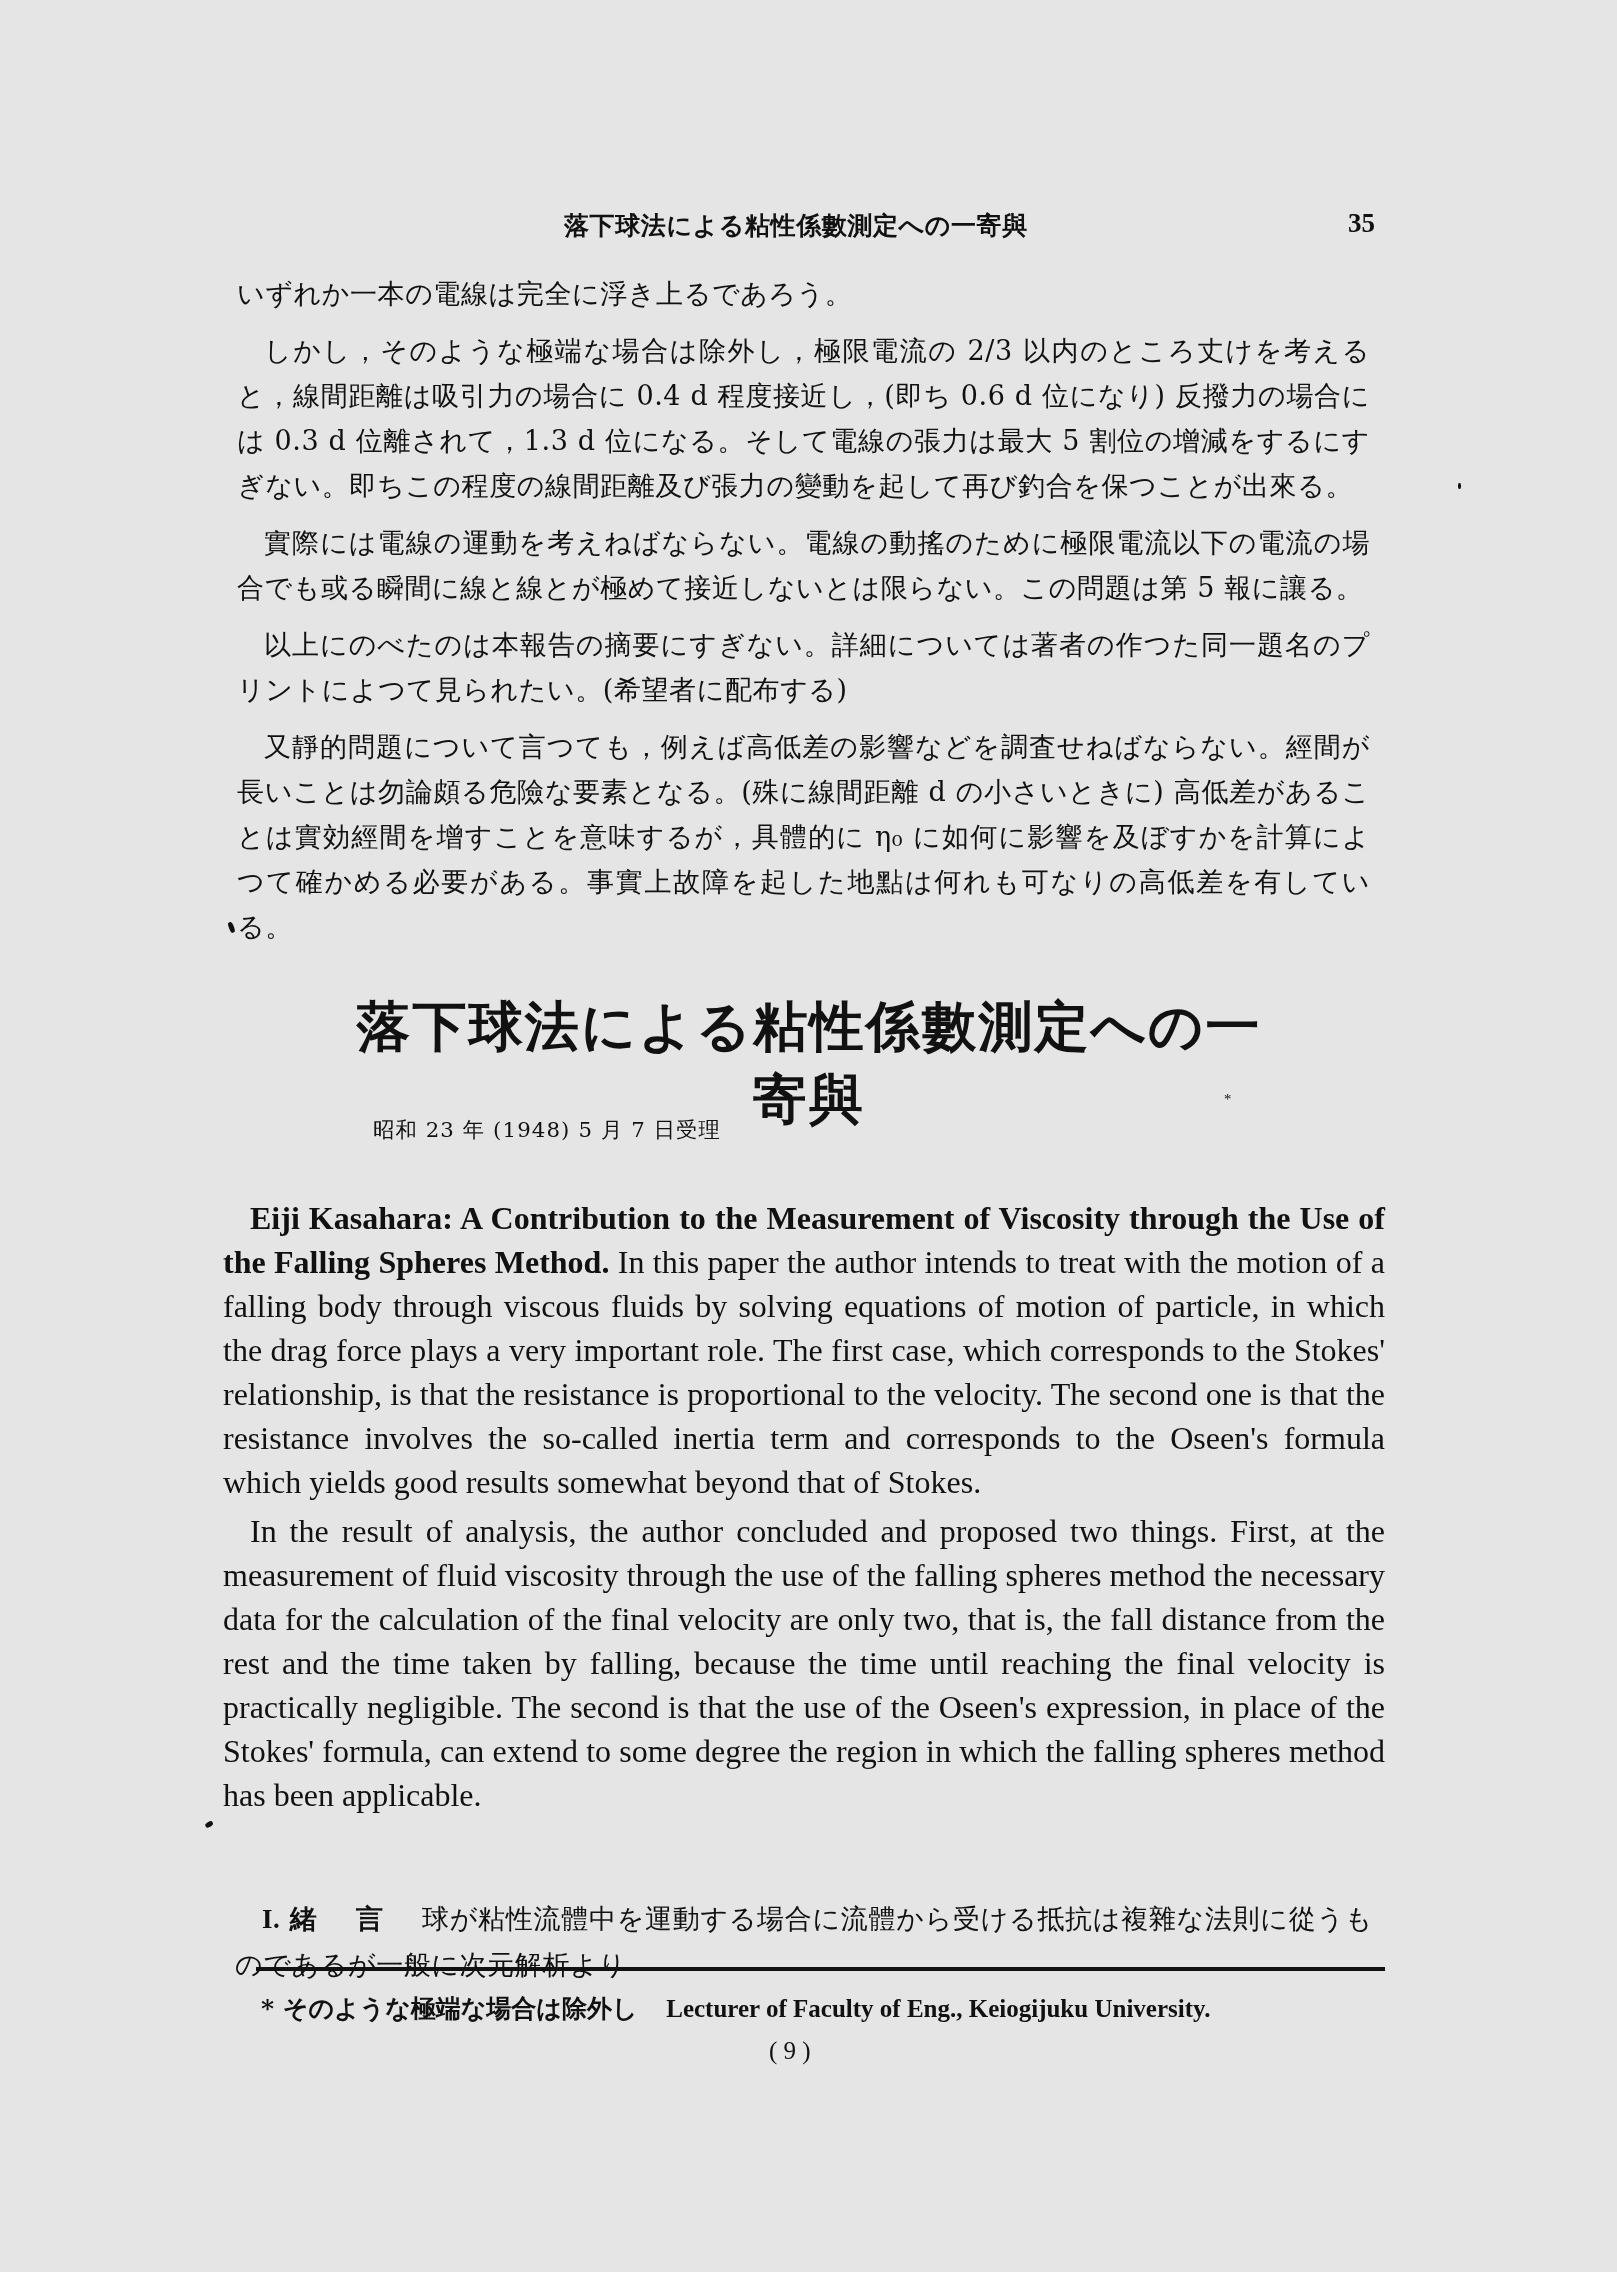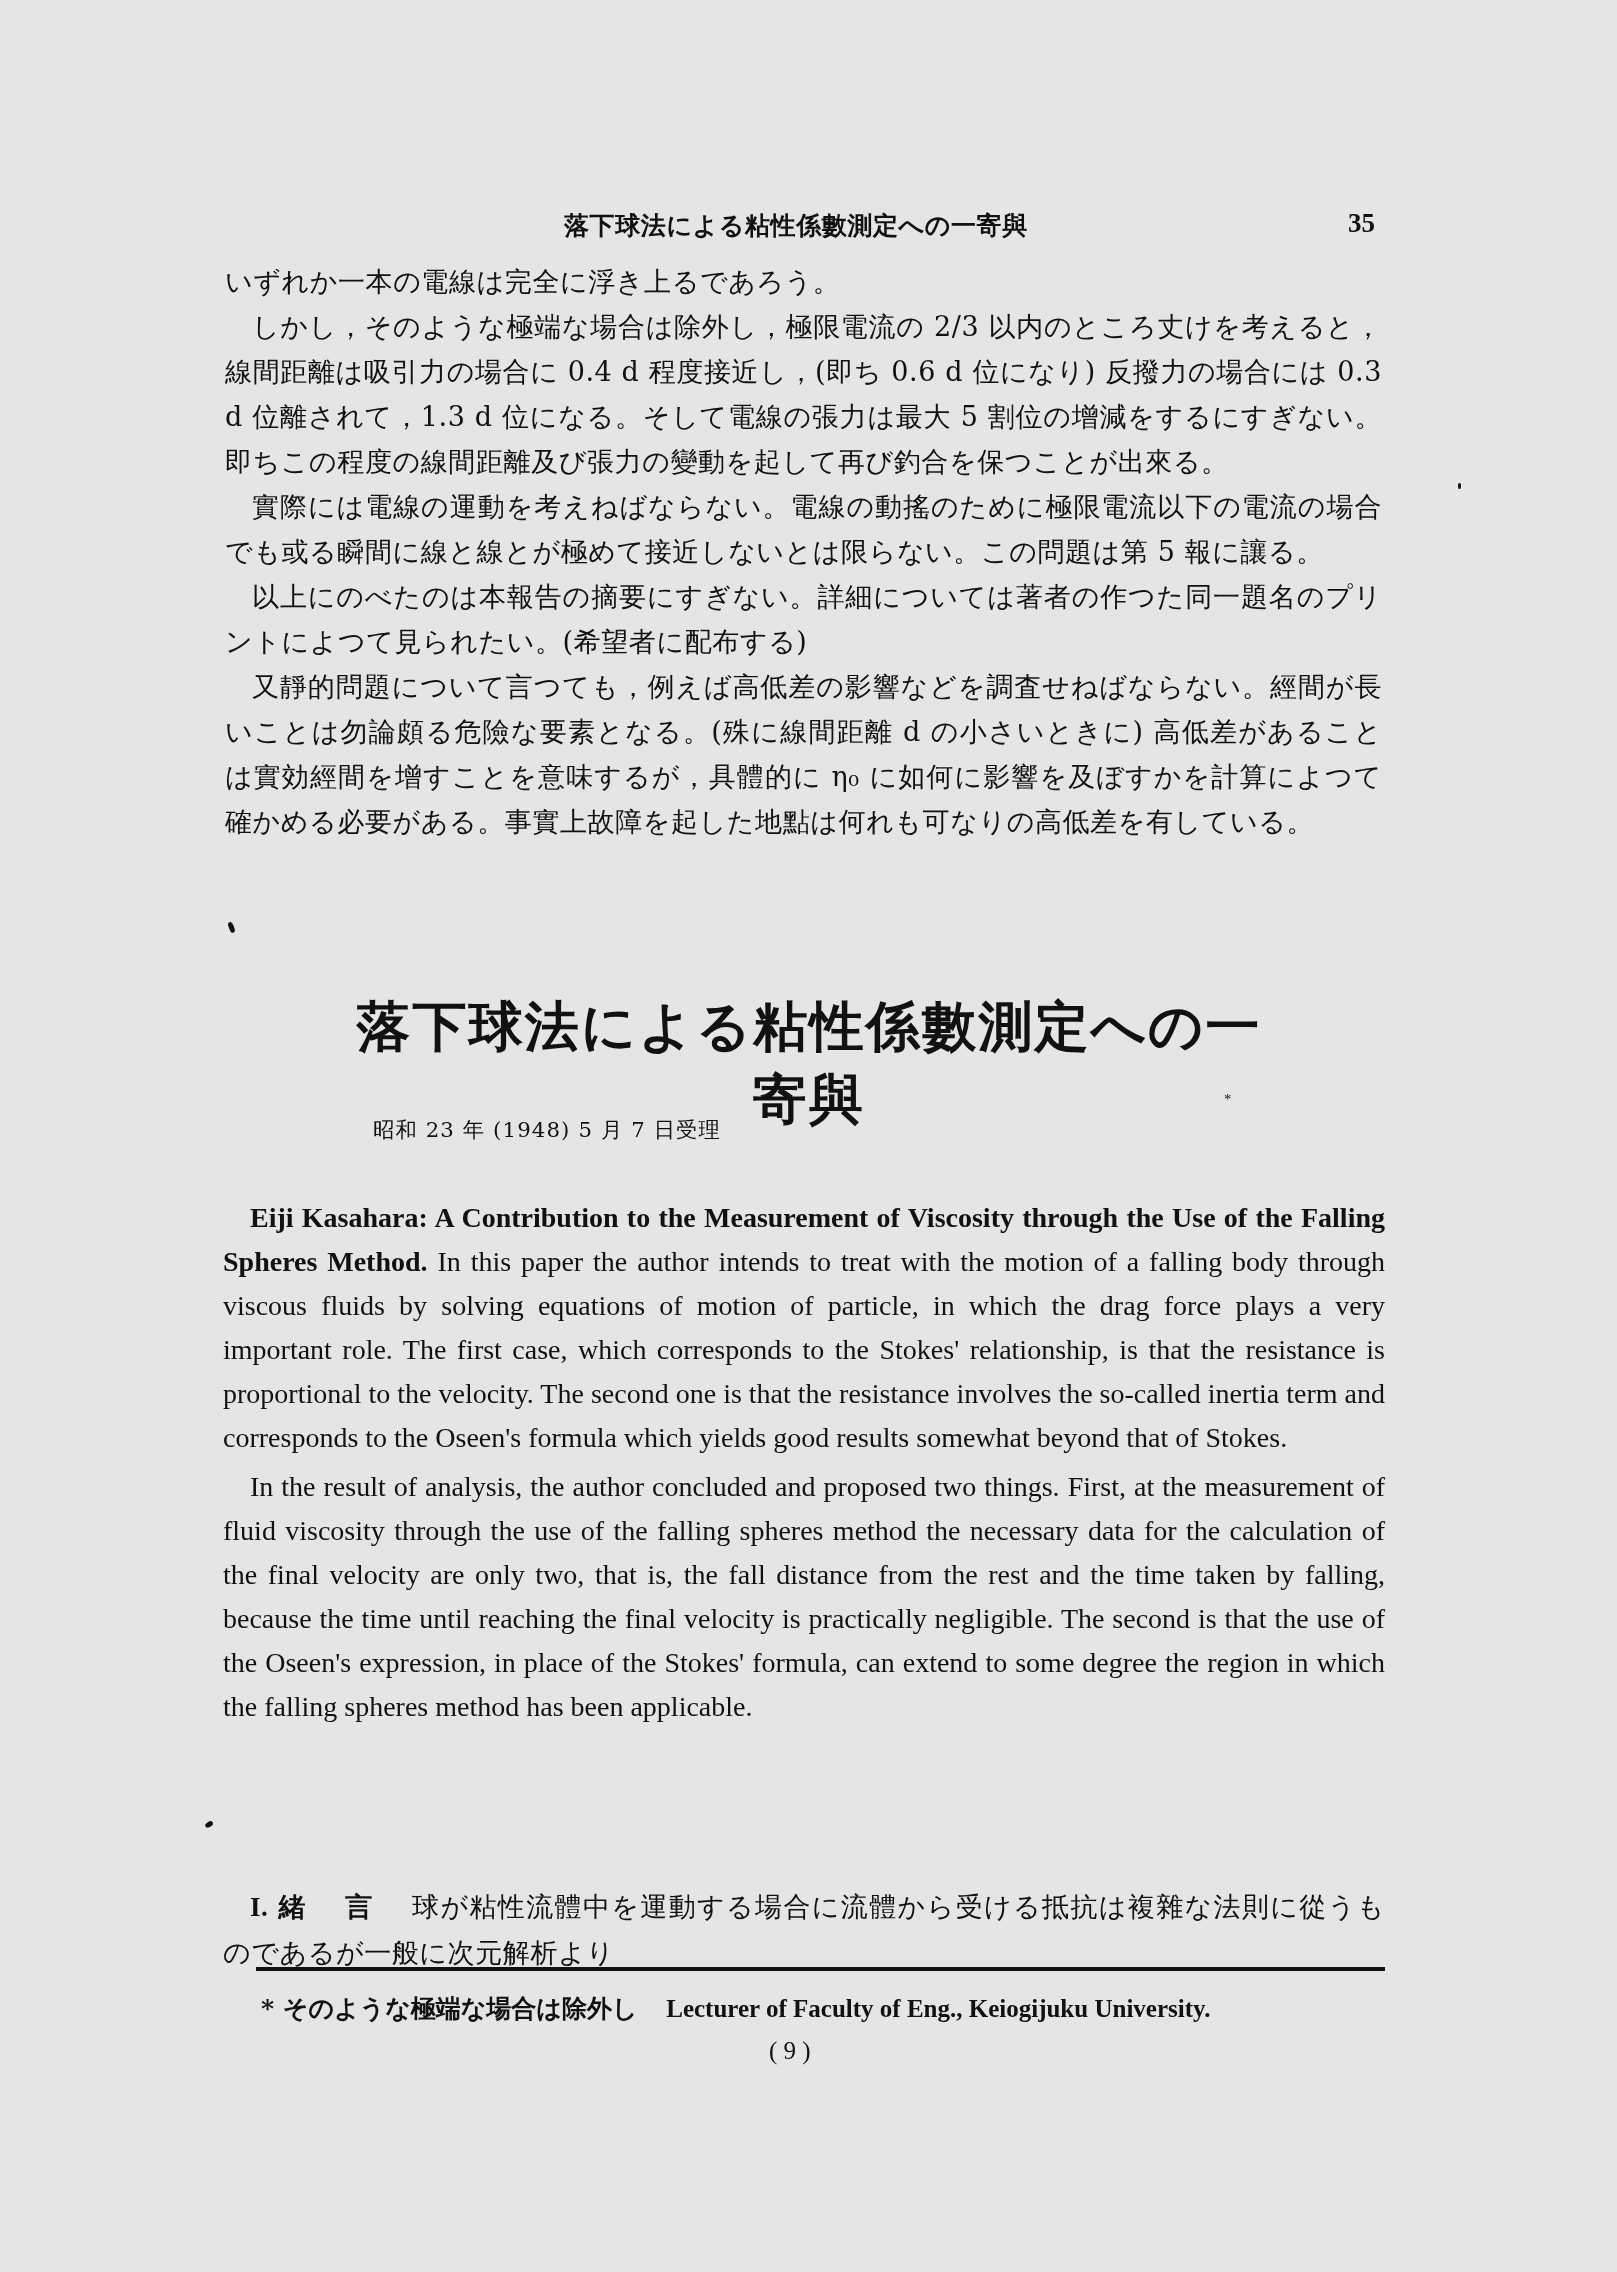--- a/index.html
+++ b/index.html
@@ -7,35 +7,35 @@
   .page { position: absolute; left: 0; top: 0; width: 1617px; height: 2273px; background: #e5e5e5; }
   .jp { font-family: "DejaVu Serif", serif; }
   .en { font-family: "Liberation Serif", "DejaVu Serif", serif; }
 
   
   .run-head { position: absolute; top: 209px; left: 564px; font-size: 25px; font-weight: bold; letter-spacing: 0.6px; }
   .page-num { position: absolute; top: 208px; left: 1348px; font-size: 27px; font-weight: bold; }
 
   
   .jp-block { position: absolute; left: 225px; top: 259px; width: 1157px; }
-  .jp-p { margin: 0; font-size: 27px; line-height: 45px; text-align: justify; letter-spacing: 0.6px; }
+  .jp-p { margin: 12px; font-size: 27px; line-height: 45px; text-align: justify; letter-spacing: 0.6px; }
   .jp-p.indent { text-indent: 27px; }
 
   
   .speck { position: absolute; background: #111; border-radius: 40%; }
 
   
   .title { position: absolute; top: 991px; left: 354px; width: 910px; text-align: center; font-size: 54px; font-weight: bold; letter-spacing: 2.2px; }
   .received { position: absolute; top: 1115px; left: 373px; font-size: 21.3px; letter-spacing: 1.1px; }
   .author-jp { position: absolute; top: 1092px; left: 820px; font-size: 44px; font-weight: bold; letter-spacing: 56px; }
   .author-mark { position: absolute; top: 1091px; left: 1224px; font-size: 14.6px; }
 
   
   .en-block { position: absolute; left: 223px; top: 1196px; width: 1162px; }
-  .en-p { margin: 0; font-size: 28px; line-height: 44px; text-align: justify; }
+  .en-p { margin: 0; font-size: 32px; line-height: 44px; text-align: justify; }
   .en-p.indent { text-indent: 27px; }
   .en-p b { font-weight: bold; }
 
   
   .section { position: absolute; left: 223px; top: 1884px; width: 1162px; }
   .section .jp-p { font-size: 27px; line-height: 45px; }
   .sec-num { font-family: "Liberation Serif", serif; font-weight: bold; margin-left: 27px; }
   .sec-title { font-weight: bold; letter-spacing: 39px; }
 
   .rule { position: absolute; left: 256px; top: 1967px; width: 1129px; height: 3.9px; background: #111; }

